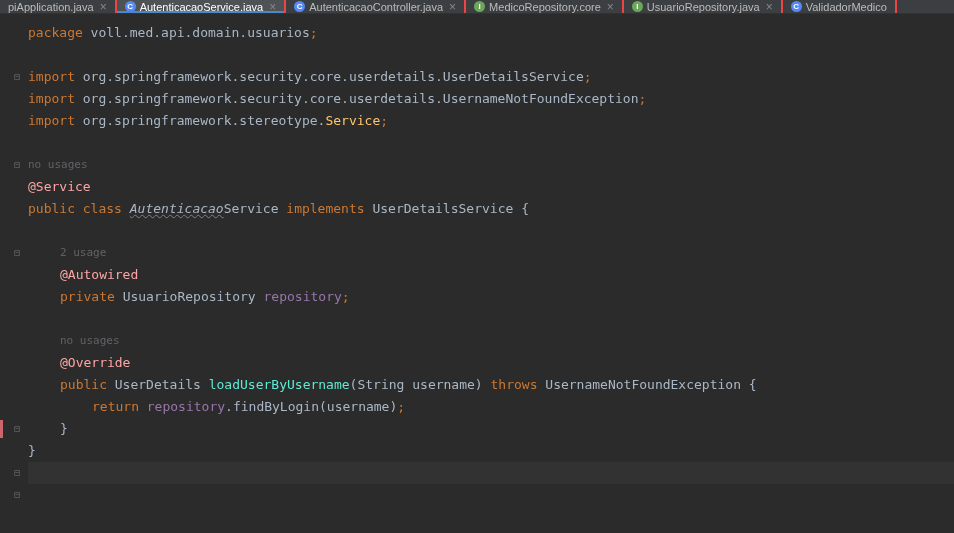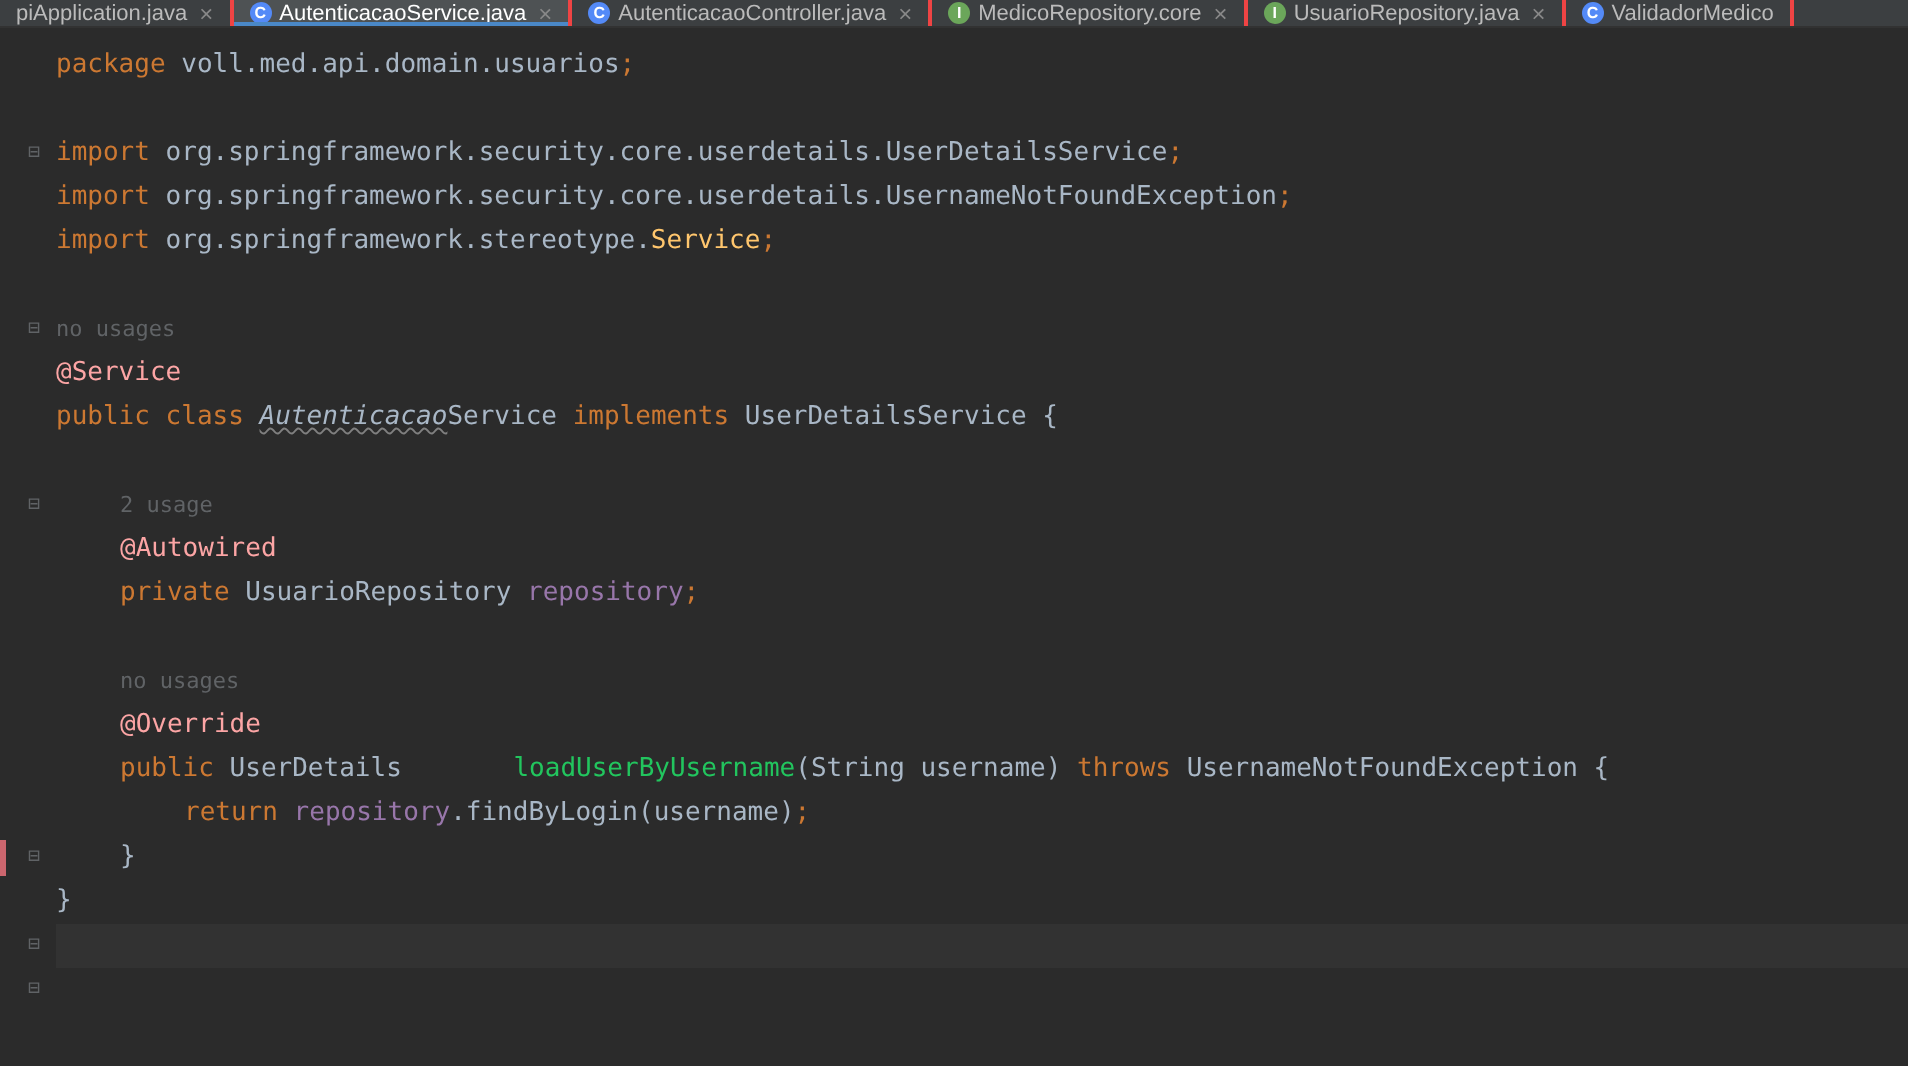--- a/index.html
+++ b/index.html
@@ -63,21 +63,21 @@
       position: absolute;
       left: 14px;
       color: #606366;
       font-size: 10px;
       user-select: none;
     }
     .line { white-space: pre; }
     .kw { color: #cc7832; }
     .pkg { color: #a9b7c6; }
     .ann { color: #fca5a5; }
-    .method { color: #22c55e; margin-left: 48px; }
+    .method { color: #5eead4; }
     .autowired-ref { color: #ffc66d; }
     .service-ref { color: #ffc66d; }
     .hint { color: #606366; font-size: 11px; }
     .warn-underline {
       text-decoration: underline wavy #808080;
       text-decoration-thickness: 1px;
       font-style: italic;
     }
     .indent1 { padding-left: 32px; }
     .indent2 { padding-left: 64px; }

